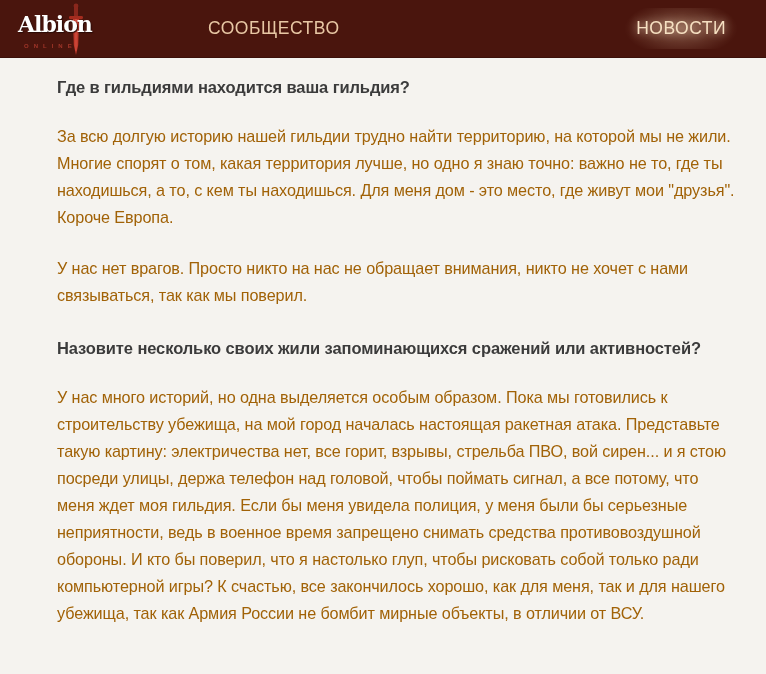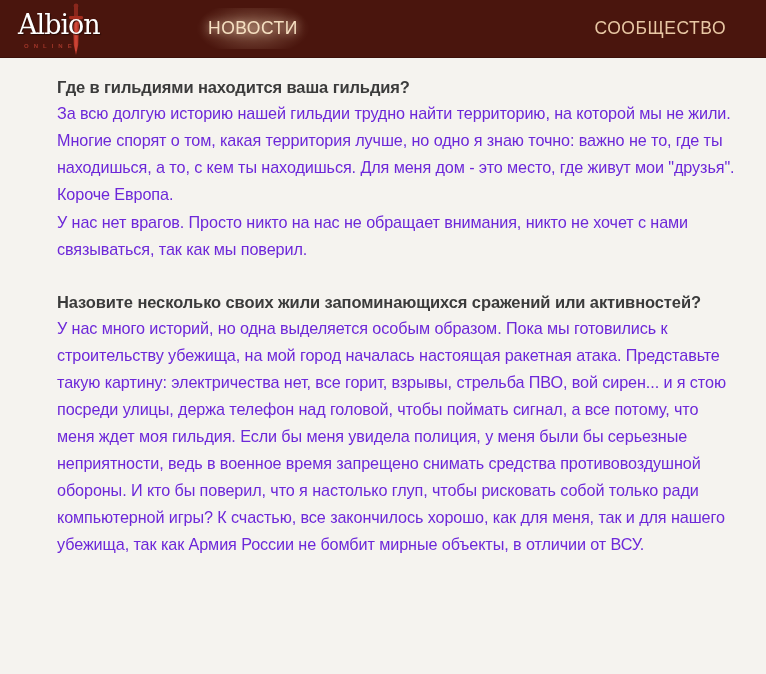--- a/index.html
+++ b/index.html
@@ -23,22 +23,22 @@
     width: 90px;
     height: 52px;
     cursor: pointer;
   }
   .logo-title {
     position: absolute;
     left: 4px;
     top: 8px;
     z-index: 2;
     font-family: "DejaVu Serif", serif;
-    font-weight: normal;
-    font-size: 27px;
+    font-weight: bold;
+    font-size: 22px;
     line-height: 27px;
     color: #ffffff;
     letter-spacing: -1px;
     text-shadow: 1px 1px 1px #2a0b07;
   }
   .logo-subtitle {
     position: absolute;
     left: 10px;
     top: 40px;
     z-index: 2;
@@ -91,46 +91,46 @@
     font-size: 16.5px;
     font-weight: bold;
     color: #3b3b3b;
     letter-spacing: -0.1px;
     line-height: 24px;
     margin: 27px 0 0;
   }
   .qa-block:first-child .question { margin-top: 0; }
   .qa-block .answer {
     font-size: 16.2px;
-    color: #6d28d9;
+    color: #a16207;
     letter-spacing: -0.1px;
     line-height: 27px;
-    margin: 1px 0 0;
+    margin: 24px 0 0;
     max-width: 690px;
   }
 </style>
 </head>
 <body>
 
 <header class="site-header">
   <div class="logo">
     <svg class="sword" width="20" height="54" viewBox="0 0 20 54" aria-hidden="true">
       <circle cx="10" cy="3" r="2.4" fill="#8a271c"></circle>
       <rect x="8" y="4" width="4" height="9" fill="#8a271c"></rect>
       <rect x="3" y="13" width="14" height="3.2" rx="1.4" fill="#a42c1e"></rect>
       <polygon points="7,16 13,16 12.2,42 10,52 7.8,42" fill="#c0392b"></polygon>
       <polygon points="9.6,16 10.4,16 10.2,48 9.8,48" fill="#e2685a"></polygon>
     </svg>
     <span class="logo-title">Albion</span>
     <span class="logo-subtitle">ONLINE</span>
   </div>
 
   <nav class="main-nav">
+    <a class="nav-item">СООБЩЕСТВО</a>
     <a class="nav-item active">НОВОСТИ</a>
-    <a class="nav-item">СООБЩЕСТВО</a>
   </nav>
 </header>
 
 <main class="content">
   <section class="qa-block">
     <h3 class="question">Где в гильдиями находится ваша гильдия?</h3>
     <p class="answer">За всю долгую историю нашей гильдии трудно найти территорию, на которой мы не жили. Многие спорят о том, какая территория лучше, но одно я знаю точно: важно не то, где ты находишься, а то, с кем ты находишься. Для меня дом - это место, где живут мои "друзья". Короче Европа.</p>
   </section>
   <section class="qa-block">
     <p class="answer">У нас нет врагов. Просто никто на нас не обращает внимания, никто не хочет с нами связываться, так как мы поверил.</p>

